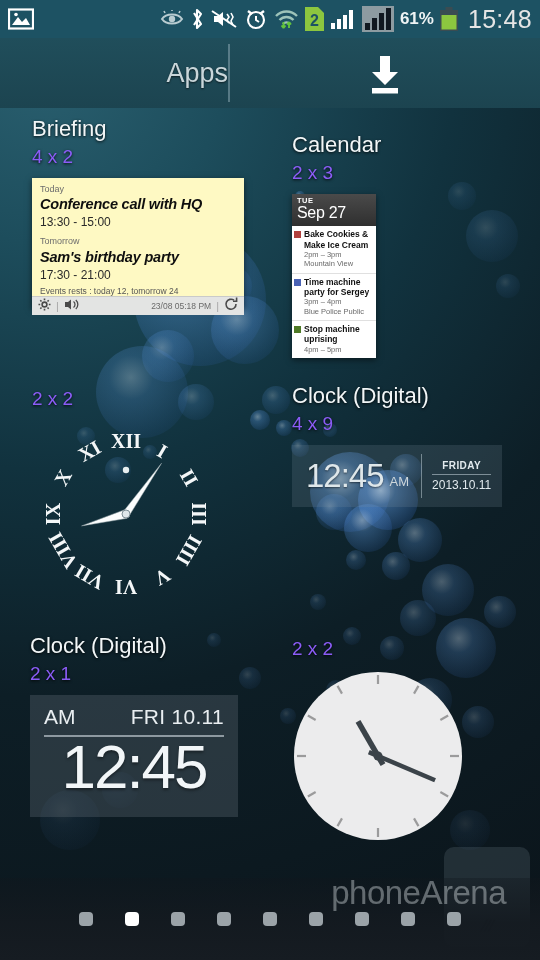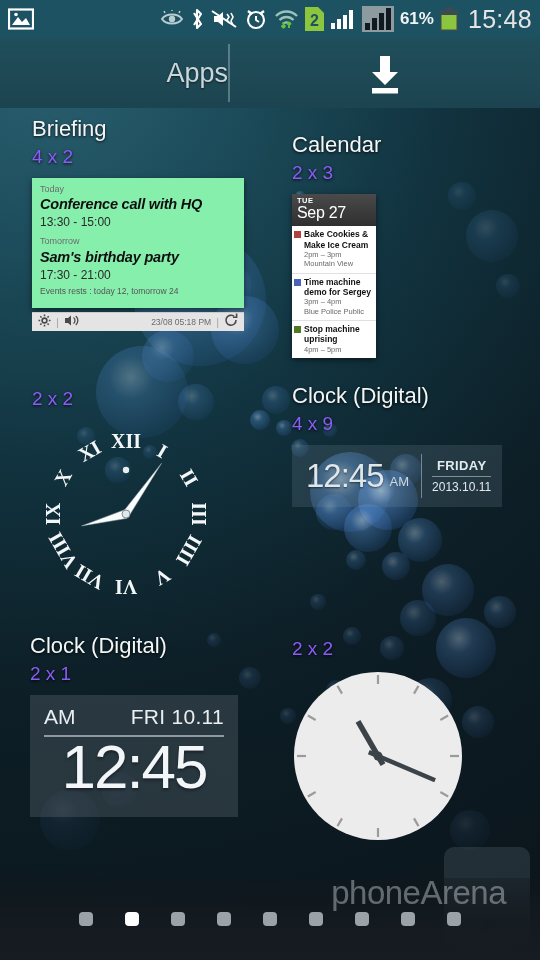--- a/index.html
+++ b/index.html
@@ -67,25 +67,24 @@
     white-space:nowrap; line-height:1.15;
   }
   .wsize{
     color:#8b5cf6; font-size:19px; text-shadow:0 1px 3px rgba(0,0,0,.85);
     margin-top:5px; line-height:1.15;
   }
   .wpreview{ margin-top:10px; position:relative; }
 
   
   #briefing-preview{
-    width:212px; height:130px; background:#86efac;
+    width:212px; height:130px; background:#fef9c3;
     box-shadow:0 2px 6px rgba(0,0,0,.55);
     display:flex; flex-direction:column;
     font-family:"Liberation Sans", sans-serif;
-    gap:16px;
   }
   #briefing-body{ padding:6px 8px 0 8px; flex:1; }
   .br-day{ font-size:9px; color:#6d6d6d; line-height:1.25; }
   .br-ev{ font-size:14.5px; color:#0f0f0f; font-weight:bold; line-height:1.3; letter-spacing:-.2px;font-style:italic;}
   .br-time{ font-size:12px; color:#2a2a2a; line-height:1.35; }
   .br-rest{ font-size:8.5px; color:#555; margin-top:3px; }
   #briefing-bar{
     height:22px; background:#e3e4e3; border-top:1px solid #c9cac9;
     display:flex; align-items:center; padding:0 6px; gap:5px;
   }
@@ -118,21 +117,21 @@
     display:flex; align-items:center;
     overflow:hidden;
   }
   #d4-time{
     color:#dfe7ea; font-size:33px; font-weight:300; margin-left:14px;
     letter-spacing:-1px; text-shadow:0 1px 2px rgba(0,0,0,.5);
   }
   #d4-ampm{ color:#cdd6da; font-size:13px; margin-left:6px; margin-top:10px; }
   #d4-vline{ width:1px; background:rgba(215,230,238,.45); height:44px; margin-left:12px; }
   #d4-right{ margin-left:10px; text-align:center; }
-  #d4-dow{ color:#e2eaee; font-size:13px; font-weight:bold; letter-spacing:.4px; }
+  #d4-dow{ color:#e2eaee; font-size:10px; font-weight:bold; letter-spacing:.4px; }
   #d4-hline{ height:1px; background:rgba(215,230,238,.5); margin:3px 0; }
   #d4-date{ color:#e2eaee; font-size:12px; }
 
   
   #digital2x1{
     width:208px; height:122px; background:rgba(80,92,103,.42);
     position:relative; overflow:hidden; padding:10px 14px 0 14px;
   }
   #d2-top{ display:flex; align-items:baseline; }
   #d2-ampm{ color:#e9eef1; font-size:21px; }
@@ -381,21 +380,21 @@
             <div class="cal-t">Bake Cookies &amp;</div>
             <div class="cal-t">Make Ice Cream</div>
             <div class="cal-s">2pm – 3pm</div>
             <div class="cal-s">Mountain View</div>
           </div>
         </div>
         <div class="cal-ev">
           <div class="cal-swatch" id="sw1" style="background: rgb(74, 99, 181);"></div>
           <div class="cal-txt">
             <div class="cal-t">Time machine</div>
-            <div class="cal-t">demo for Sergey</div>
+            <div class="cal-t">party for Sergey</div>
             <div class="cal-s">3pm – 4pm</div>
             <div class="cal-s">Blue Police Public</div>
           </div>
         </div>
         <div class="cal-ev" style="border-bottom:none;">
           <div class="cal-swatch" id="sw2" style="background: rgb(78, 122, 38);"></div>
           <div class="cal-txt">
             <div class="cal-t">Stop machine</div>
             <div class="cal-t">uprising</div>
             <div class="cal-s">4pm – 5pm</div>

